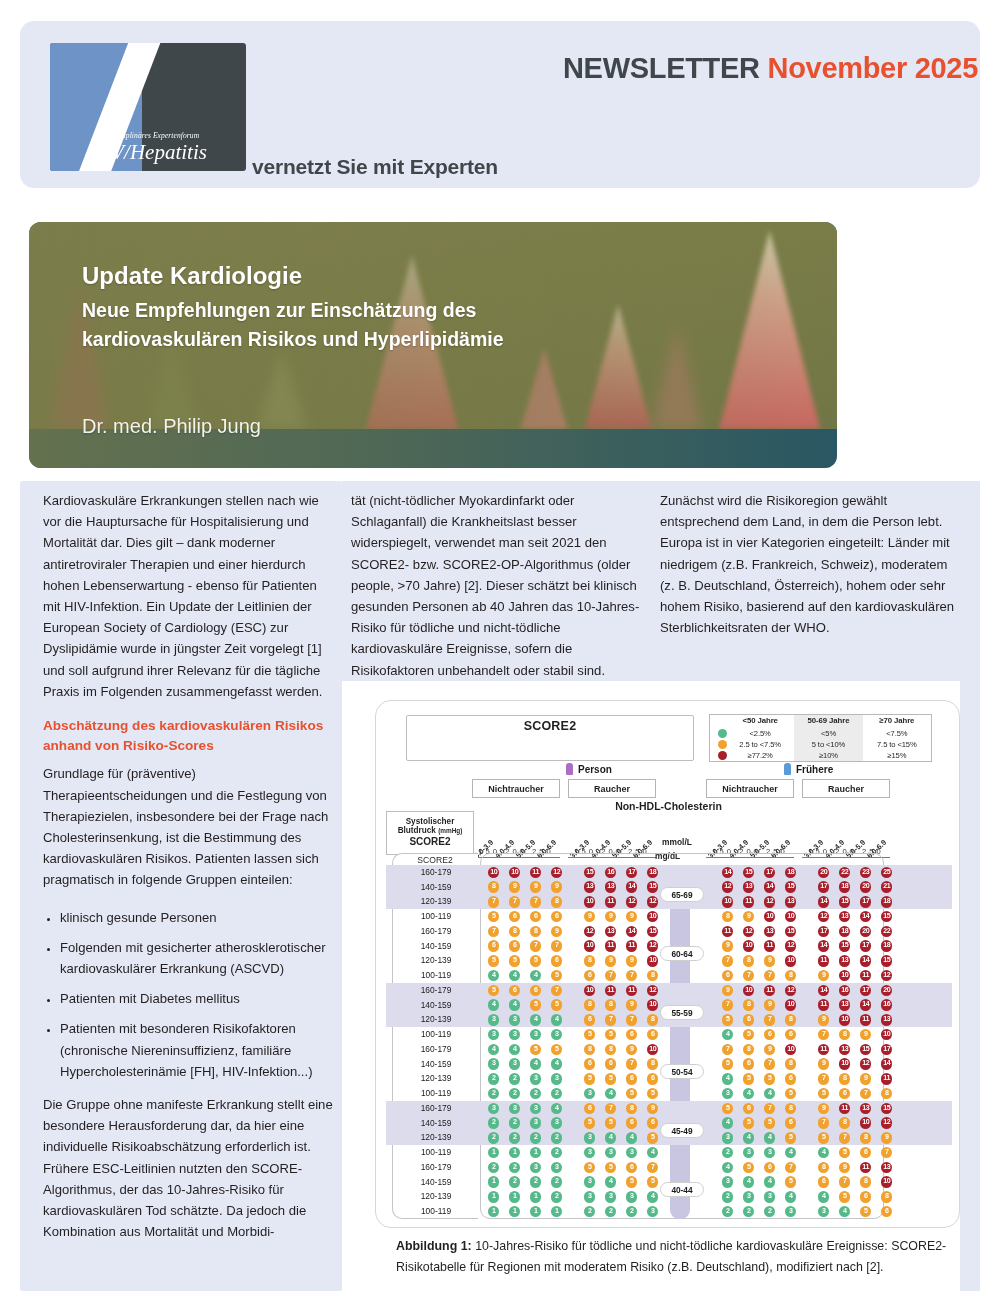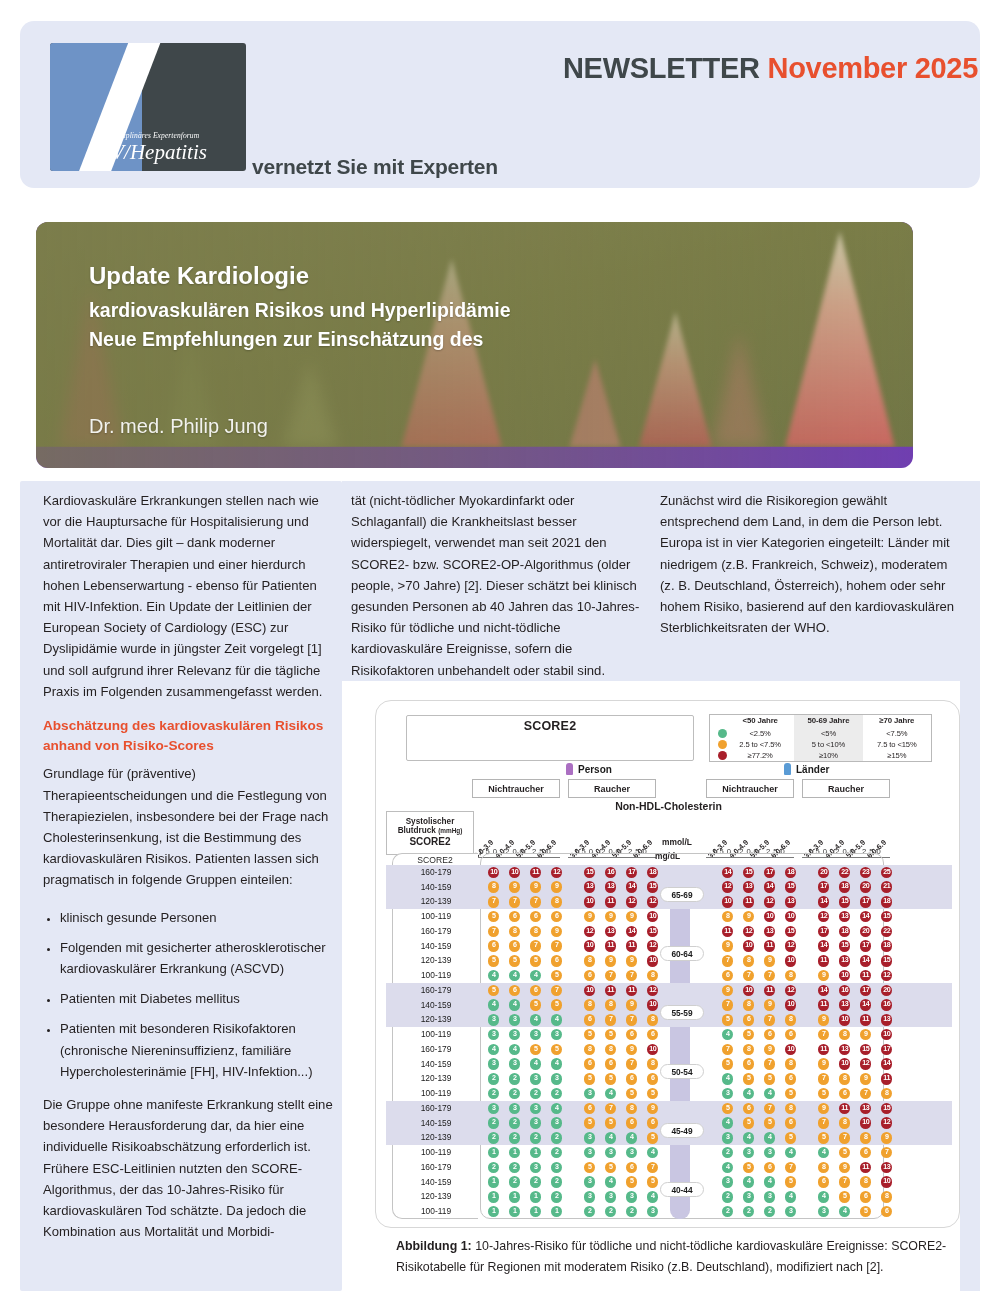--- a/index.html
+++ b/index.html
@@ -57,23 +57,23 @@
   .newsletter-title{
     position:absolute; right:22px; top:52px;
     font-size:29px; font-weight:bold; letter-spacing:-.3px;
     white-space:nowrap;
   }
   .newsletter-title .nl{ color:#3f474a; }
   .newsletter-title .dt{ color:#e8502e; }
 
   
   .hero{
-    position:absolute; left:36px; top:222px; width:877px; height:246px;
+    position:absolute; left:29px; top:222px; width:808px; height:246px;
     border-radius:12px; overflow:hidden;
-    background:#6d28d9;
+    background:#0c4a6e;
   }
   .hero .bg{ position:absolute; inset:0; }
   .hero .veil{
     position:absolute; inset:0;
     background:linear-gradient(90deg, rgba(120,122,72,.82) 0%, rgba(120,122,72,.60) 48%, rgba(120,122,72,.28) 100%);
   }
   .hero-title{
     position:absolute; left:53px; top:40px;
     font-size:24px; font-weight:bold; color:#ffffff;
     text-shadow:0 1px 2px rgba(0,0,0,.25);
@@ -304,22 +304,22 @@
       <polygon points="612,150 640,246 584,246" fill="#e8848a" opacity="0.8"></polygon>
     </g>
     <g filter="url(#blur2)" opacity="0.55">
       <polygon points="300,150 330,246 270,246" fill="#b9c07a"></polygon>
       <polygon points="770,120 800,246 740,246" fill="#cf7b78"></polygon>
     </g>
   </svg>
   <div class="veil"></div>
   <div class="hero-title">Update Kardiologie</div>
   <div class="hero-sub">
+    <div>Neue Empfehlungen zur Einschätzung des</div>
     <div>kardiovaskulären Risikos und Hyperlipidämie</div>
-    <div>Neue Empfehlungen zur Einschätzung des</div>
   </div>
   <div class="hero-author">Dr. med. Philip Jung</div>
 </div>
 
 <div class="shade-1"></div>
 <div class="shade-2"></div>
 <div class="shade-3"></div>
 <div class="shade-4"></div>
 
 <div class="col col-1">
@@ -372,21 +372,21 @@
       <div class="cell">≥77.2%</div>
       <div class="cell mid">≥10%</div>
       <div class="cell">≥15%</div>
     </div>
 
   <div class="gender-row">
     <div class="gender g-frauen">
       <span class="fig-ico"></span><span>Person</span>
     </div>
     <div class="gender g-maenner">
-      <span class="fig-ico"></span><span>Länder</span>
+      <span class="fig-ico"></span><span>Frühere</span>
     </div>
   </div>
 
   <div class="smoke-row">
     <div class="smoke sm1">Nichtraucher</div>
     <div class="smoke sm2">Raucher</div>
     <div class="smoke sm3">Nichtraucher</div>
     <div class="smoke sm4">Raucher</div>
   </div>
 

